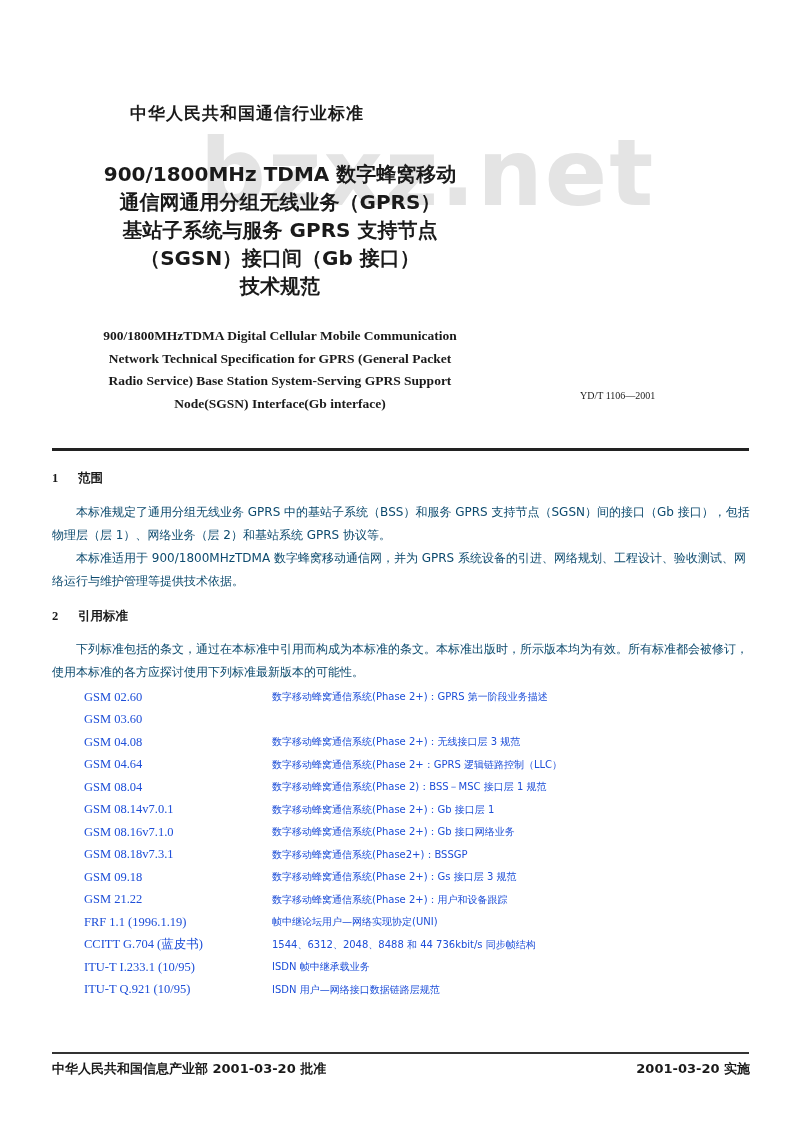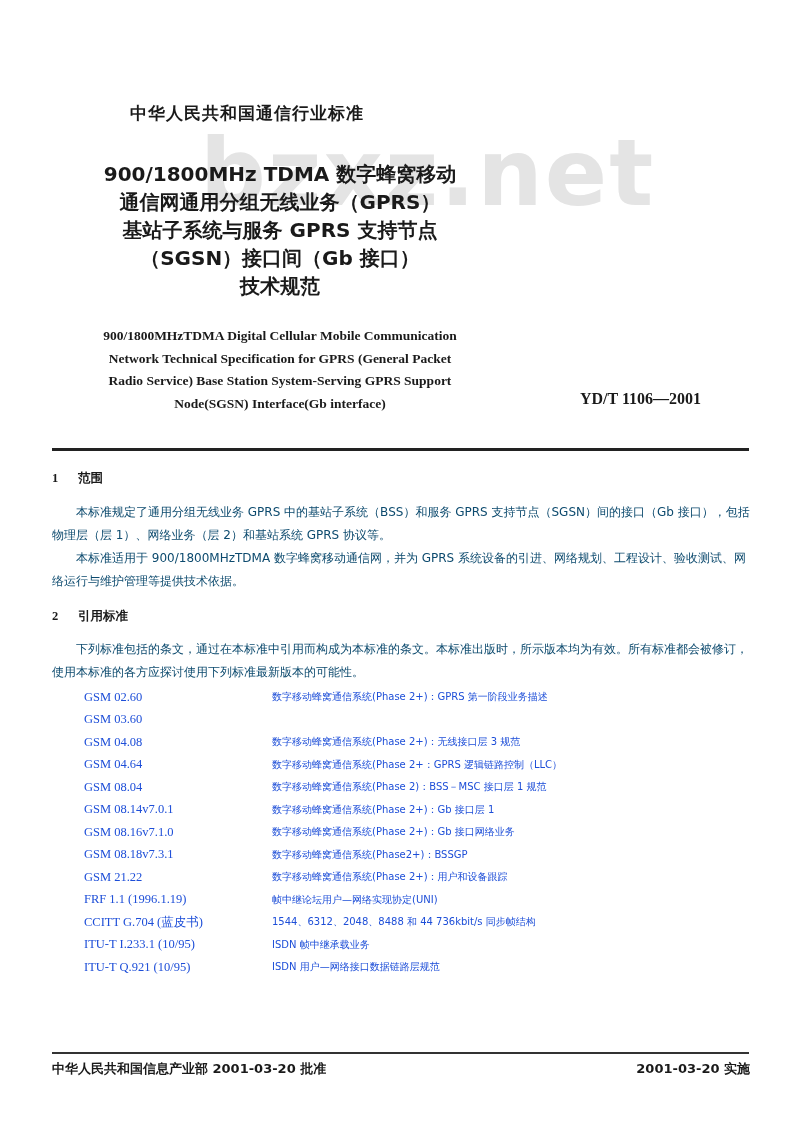--- a/index.html
+++ b/index.html
@@ -24,21 +24,21 @@
       font-family: "DejaVu Sans", "Liberation Sans", sans-serif;
       font-weight: bold; font-size: 20px; line-height: 28px;
     }
     .en-title {
       position: absolute; left: 40px; top: 325px; width: 480px; text-align: center;
       font-family: "Liberation Serif", "DejaVu Serif", serif;
       font-weight: bold; font-size: 13.5px; line-height: 22.5px;
     }
     .std-no {
       position: absolute; left: 580px; top: 390px;
-      font-family: "Liberation Serif", serif; font-weight: bold; font-size: 16px;
+      font-family: "Liberation Serif", serif; font-weight: normal; font-size: 10px;
     }
     .rule-top {
       position: absolute; left: 52px; top: 448px; width: 697px; height: 3px; background: #222;
     }
     .section-head {
       position: absolute; left: 52px;
       font-family: Liberation Serif, serif; font-size: 12.5px; font-weight: bold;
     }
     .section-head .num { display: inline-block; width: 26px; }
     .para {
@@ -128,20 +128,24 @@
       </div>
     <div class="ref-row">
         <span class="ref-code">GSM 08.16v7.1.0</span>
         <span class="ref-title">数字移动蜂窝通信系统(Phase 2+)：Gb 接口网络业务</span>
       </div>
     <div class="ref-row">
         <span class="ref-code">GSM 08.18v7.3.1</span>
         <span class="ref-title">数字移动蜂窝通信系统(Phase2+)：BSSGP</span>
       </div>
     <div class="ref-row">
+        <span class="ref-code">GSM 09.18</span>
+        <span class="ref-title">数字移动蜂窝通信系统(Phase 2+)：Gs 接口层 3 规范</span>
+      </div>
+    <div class="ref-row">
         <span class="ref-code">GSM 21.22</span>
         <span class="ref-title">数字移动蜂窝通信系统(Phase 2+)：用户和设备跟踪</span>
       </div>
     <div class="ref-row">
         <span class="ref-code">FRF 1.1 (1996.1.19)</span>
         <span class="ref-title">帧中继论坛用户—网络实现协定(UNI)</span>
       </div>
     <div class="ref-row">
         <span class="ref-code">CCITT G.704 (蓝皮书)</span>
         <span class="ref-title">1544、6312、2048、8488 和 44 736kbit/s 同步帧结构</span>

